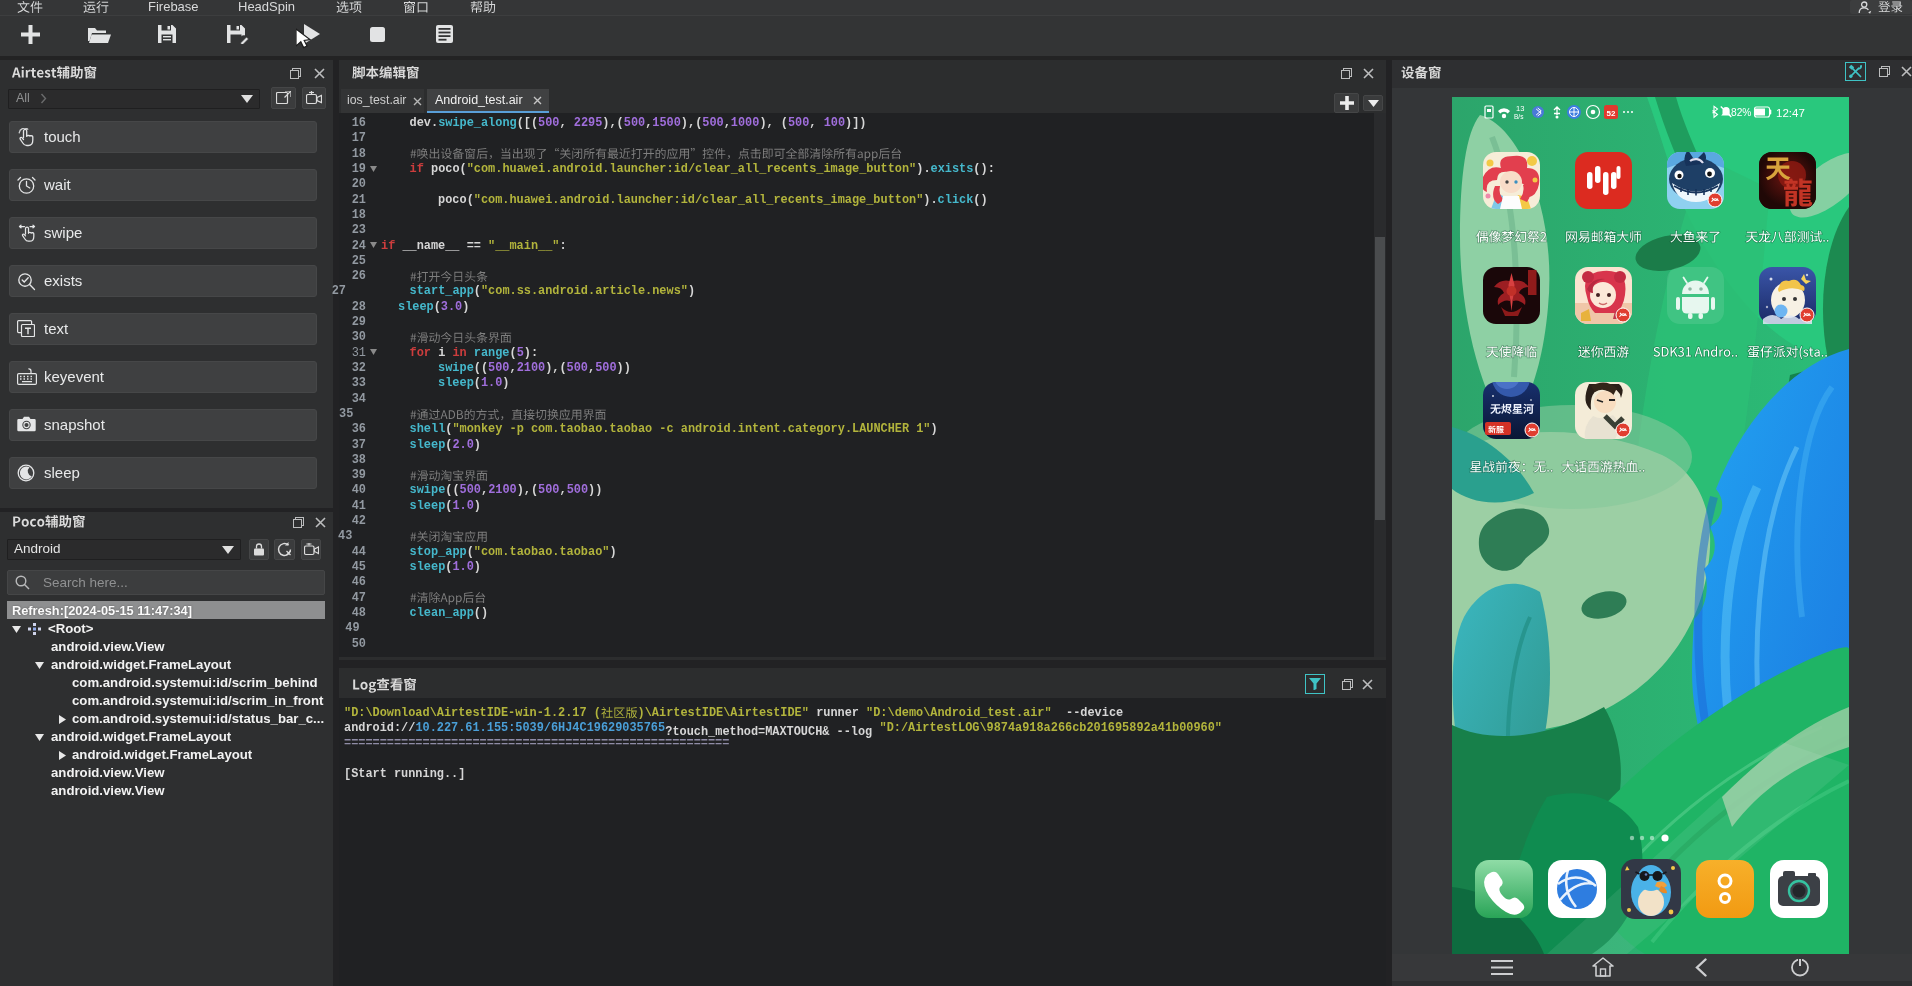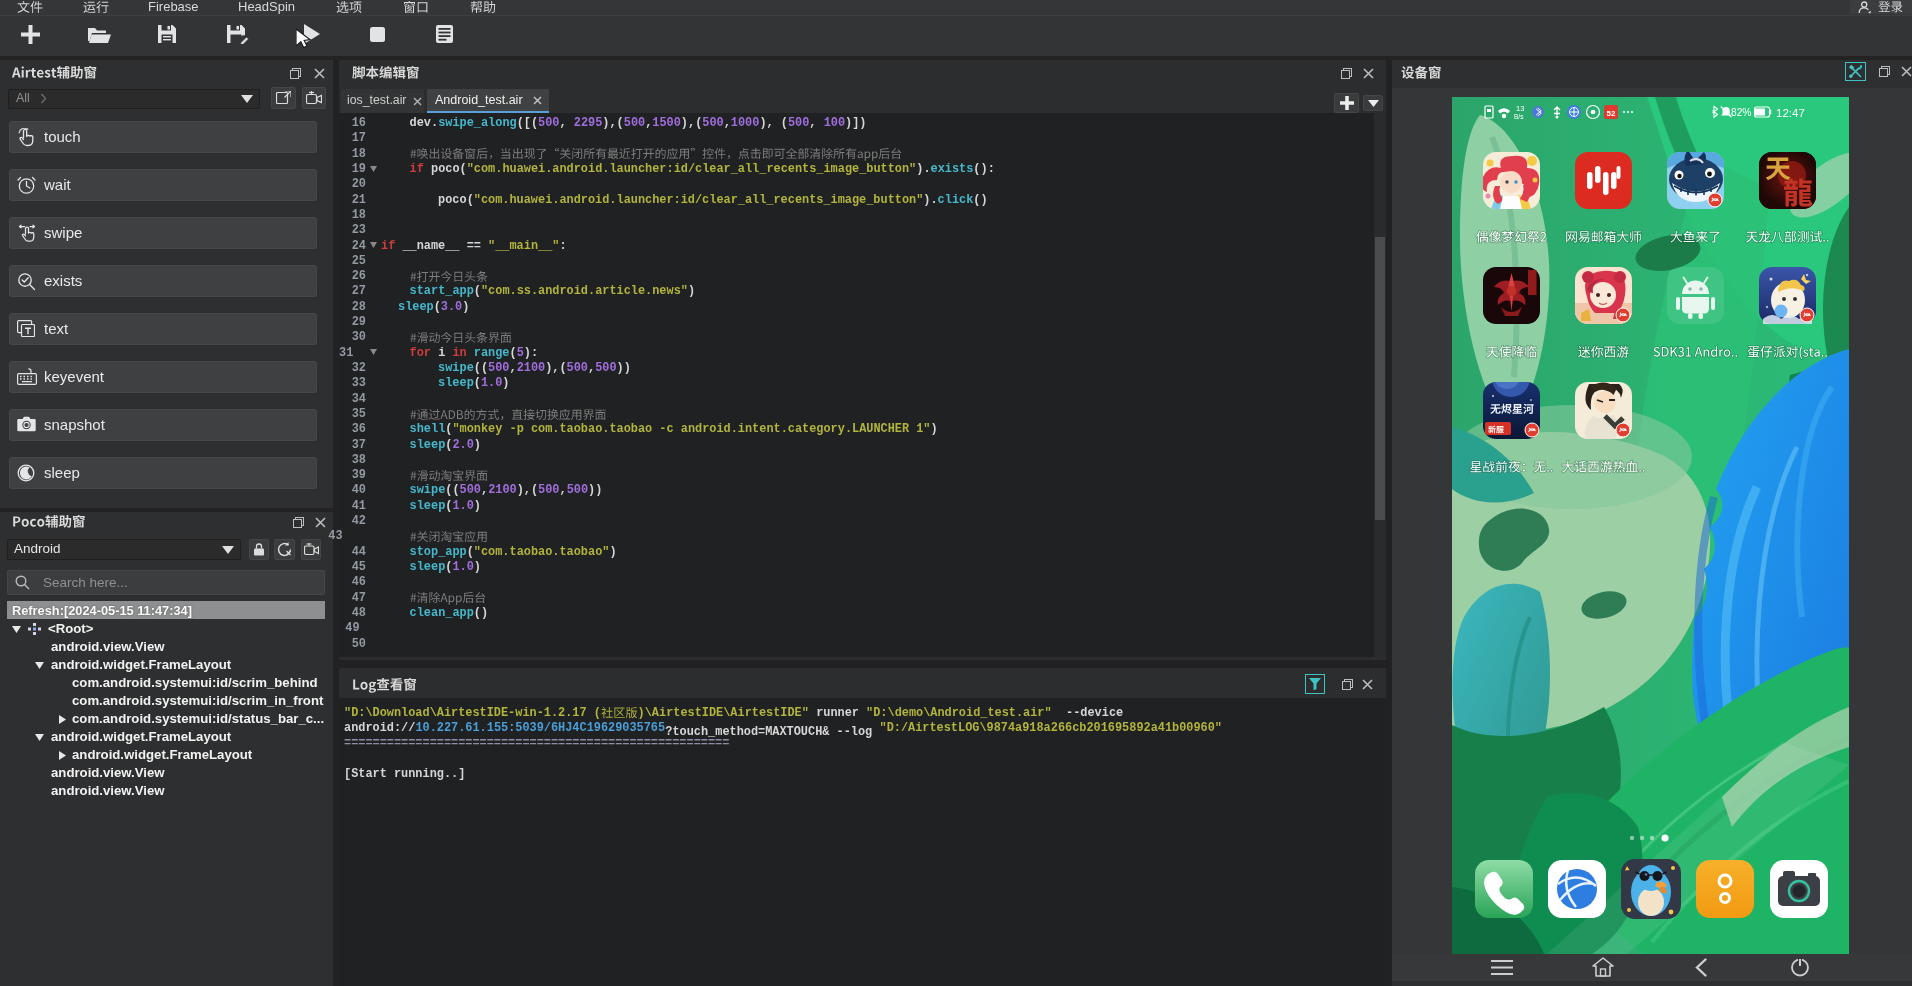--- a/index.html
+++ b/index.html
@@ -293,37 +293,37 @@
     <div class="mono abs" style="left:339px;top:131.3px;width:27px;height:15px;line-height:15px;text-align:right;color:#9299a1;font-weight:bold">17</div>
     <div class="mono abs" style="left:339px;top:146.6px;width:27px;height:15px;line-height:15px;text-align:right;color:#9299a1;font-weight:bold">18</div>
     <div class="mono abs" style="left:339px;top:161.9px;width:27px;height:15px;line-height:15px;text-align:right;color:#9299a1;font-weight:bold">19</div>
     <div class="mono abs" style="left:339px;top:177.2px;width:27px;height:15px;line-height:15px;text-align:right;color:#9299a1;font-weight:bold">20</div>
     <div class="mono abs" style="left:339px;top:192.5px;width:27px;height:15px;line-height:15px;text-align:right;color:#9299a1;font-weight:bold">21</div>
     <div class="mono abs" style="left:339px;top:207.9px;width:27px;height:15px;line-height:15px;text-align:right;color:#9299a1;font-weight:bold">18</div>
     <div class="mono abs" style="left:339px;top:223.2px;width:27px;height:15px;line-height:15px;text-align:right;color:#9299a1;font-weight:bold">23</div>
     <div class="mono abs" style="left:339px;top:238.5px;width:27px;height:15px;line-height:15px;text-align:right;color:#9299a1;font-weight:bold">24</div>
     <div class="mono abs" style="left:339px;top:253.8px;width:27px;height:15px;line-height:15px;text-align:right;color:#9299a1;font-weight:bold">25</div>
     <div class="mono abs" style="left:339px;top:269.1px;width:27px;height:15px;line-height:15px;text-align:right;color:#9299a1;font-weight:bold">26</div>
-    <div class="mono abs" style="left:339px;top:284.4px;width:27px;height:15px;line-height:15px;text-align:right;color:#9299a1;font-weight:bold">27</div>
+    <div class="mono abs" style="left:319px;top:284.4px;width:27px;height:15px;line-height:15px;text-align:right;color:#9299a1;font-weight:bold">27</div>
     <div class="mono abs" style="left:339px;top:299.7px;width:27px;height:15px;line-height:15px;text-align:right;color:#9299a1;font-weight:bold">28</div>
     <div class="mono abs" style="left:339px;top:315.0px;width:27px;height:15px;line-height:15px;text-align:right;color:#9299a1;font-weight:bold">29</div>
     <div class="mono abs" style="left:339px;top:330.3px;width:27px;height:15px;line-height:15px;text-align:right;color:#9299a1;font-weight:bold">30</div>
-    <div class="mono abs" style="left:339px;top:345.6px;width:27px;height:15px;line-height:15px;text-align:left;color:#9299a1;font-weight:bold">31</div>
+    <div class="mono abs" style="left:339px;top:345.6px;width:27px;height:15px;line-height:15px;text-align:right;color:#9299a1;font-weight:normal">31</div>
     <div class="mono abs" style="left:339px;top:361.0px;width:27px;height:15px;line-height:15px;text-align:right;color:#9299a1;font-weight:bold">32</div>
     <div class="mono abs" style="left:339px;top:376.3px;width:27px;height:15px;line-height:15px;text-align:right;color:#9299a1;font-weight:bold">33</div>
     <div class="mono abs" style="left:339px;top:391.6px;width:27px;height:15px;line-height:15px;text-align:right;color:#9299a1;font-weight:bold">34</div>
-    <div class="mono abs" style="left:339px;top:406.9px;width:27px;height:15px;line-height:15px;text-align:right;color:#9299a1;font-weight:bold">35</div>
+    <div class="mono abs" style="left:339px;top:406.9px;width:27px;height:15px;line-height:15px;color:#9299a1;font-weight:bold">35</div>
     <div class="mono abs" style="left:339px;top:422.2px;width:27px;height:15px;line-height:15px;text-align:right;color:#9299a1;font-weight:bold">36</div>
     <div class="mono abs" style="left:339px;top:437.5px;width:27px;height:15px;line-height:15px;text-align:right;color:#9299a1;font-weight:bold">37</div>
     <div class="mono abs" style="left:339px;top:452.8px;width:27px;height:15px;line-height:15px;text-align:right;color:#9299a1;font-weight:bold">38</div>
     <div class="mono abs" style="left:339px;top:468.1px;width:27px;height:15px;line-height:15px;text-align:right;color:#9299a1;font-weight:bold">39</div>
     <div class="mono abs" style="left:339px;top:483.4px;width:27px;height:15px;line-height:15px;text-align:right;color:#9299a1;font-weight:bold">40</div>
     <div class="mono abs" style="left:339px;top:498.8px;width:27px;height:15px;line-height:15px;text-align:right;color:#9299a1;font-weight:bold">41</div>
     <div class="mono abs" style="left:339px;top:514.1px;width:27px;height:15px;line-height:15px;text-align:right;color:#9299a1;font-weight:bold">42</div>
-    <div class="mono abs" style="left:322px;top:529.4px;width:27px;height:15px;line-height:15px;text-align:center;color:#9299a1;font-weight:bold">43</div>
+    <div class="mono abs" style="left:338px;top:529.4px;width:27px;height:15px;line-height:15px;text-align:left;color:#9299a1;font-weight:bold">43</div>
     <div class="mono abs" style="left:339px;top:544.7px;width:27px;height:15px;line-height:15px;text-align:right;color:#9299a1;font-weight:bold">44</div>
     <div class="mono abs" style="left:339px;top:560.0px;width:27px;height:15px;line-height:15px;text-align:right;color:#9299a1;font-weight:bold">45</div>
     <div class="mono abs" style="left:339px;top:575.3px;width:27px;height:15px;line-height:15px;text-align:right;color:#9299a1;font-weight:bold">46</div>
     <div class="mono abs" style="left:339px;top:590.6px;width:27px;height:15px;line-height:15px;text-align:right;color:#9299a1;font-weight:bold">47</div>
     <div class="mono abs" style="left:339px;top:605.9px;width:27px;height:15px;line-height:15px;text-align:right;color:#9299a1;font-weight:bold">48</div>
     <div class="mono abs" style="left:339px;top:621.2px;width:27px;height:15px;line-height:15px;text-align:center;color:#9299a1;font-weight:bold">49</div>
     <div class="mono abs" style="left:339px;top:636.5px;width:27px;height:15px;line-height:15px;text-align:right;color:#9299a1;font-weight:bold">50</div>
     <svg class="abs" style="left:370px;top:166px" width="7" height="6">
       <path d="M0 0 h7 l-3.5 6z" fill="#8a8a8a"></path>
     </svg>

